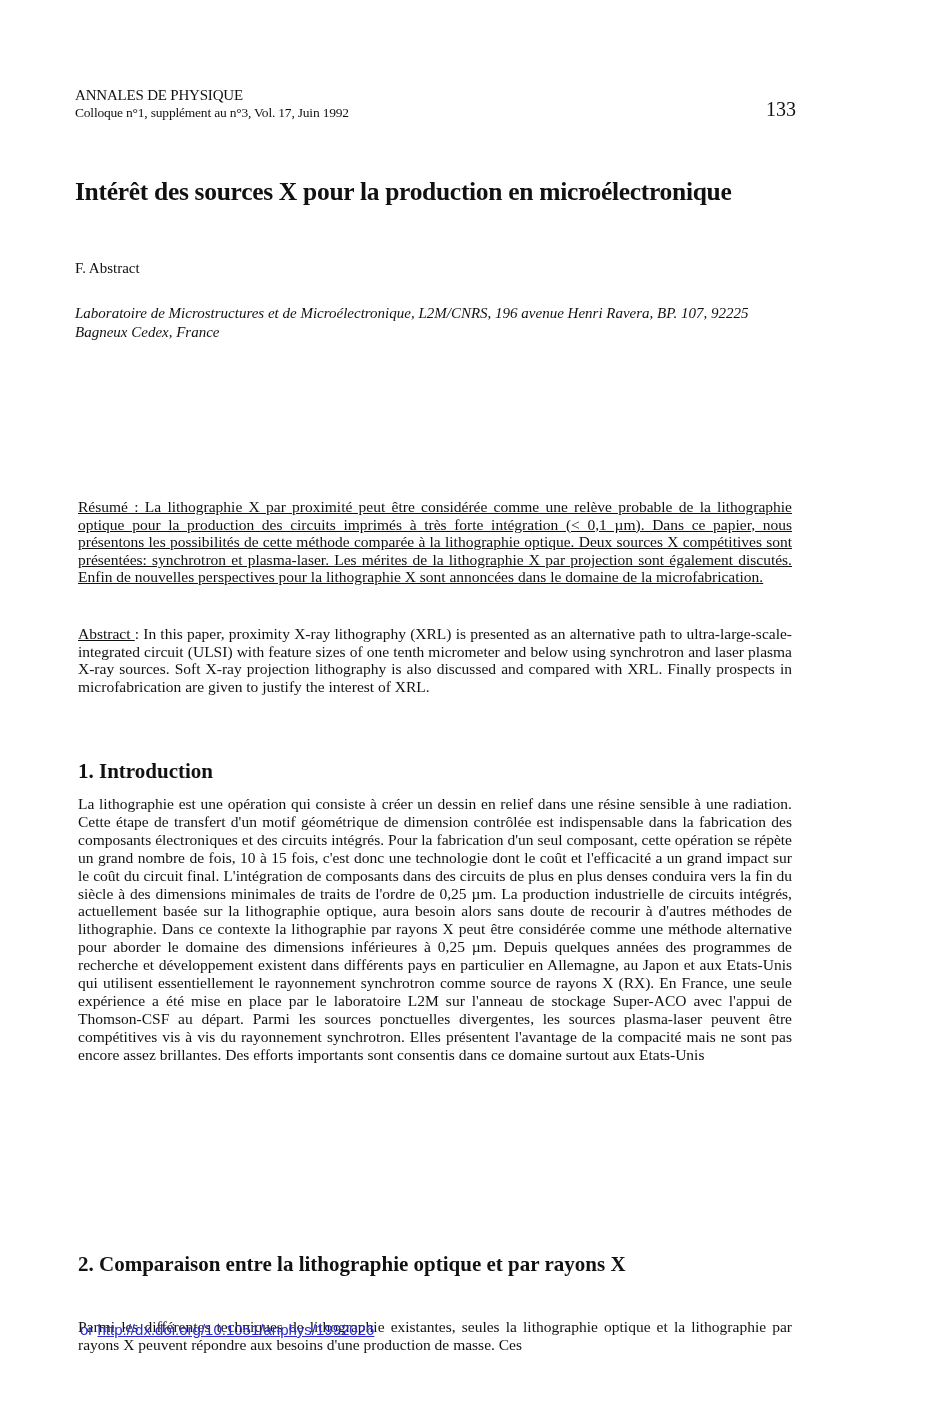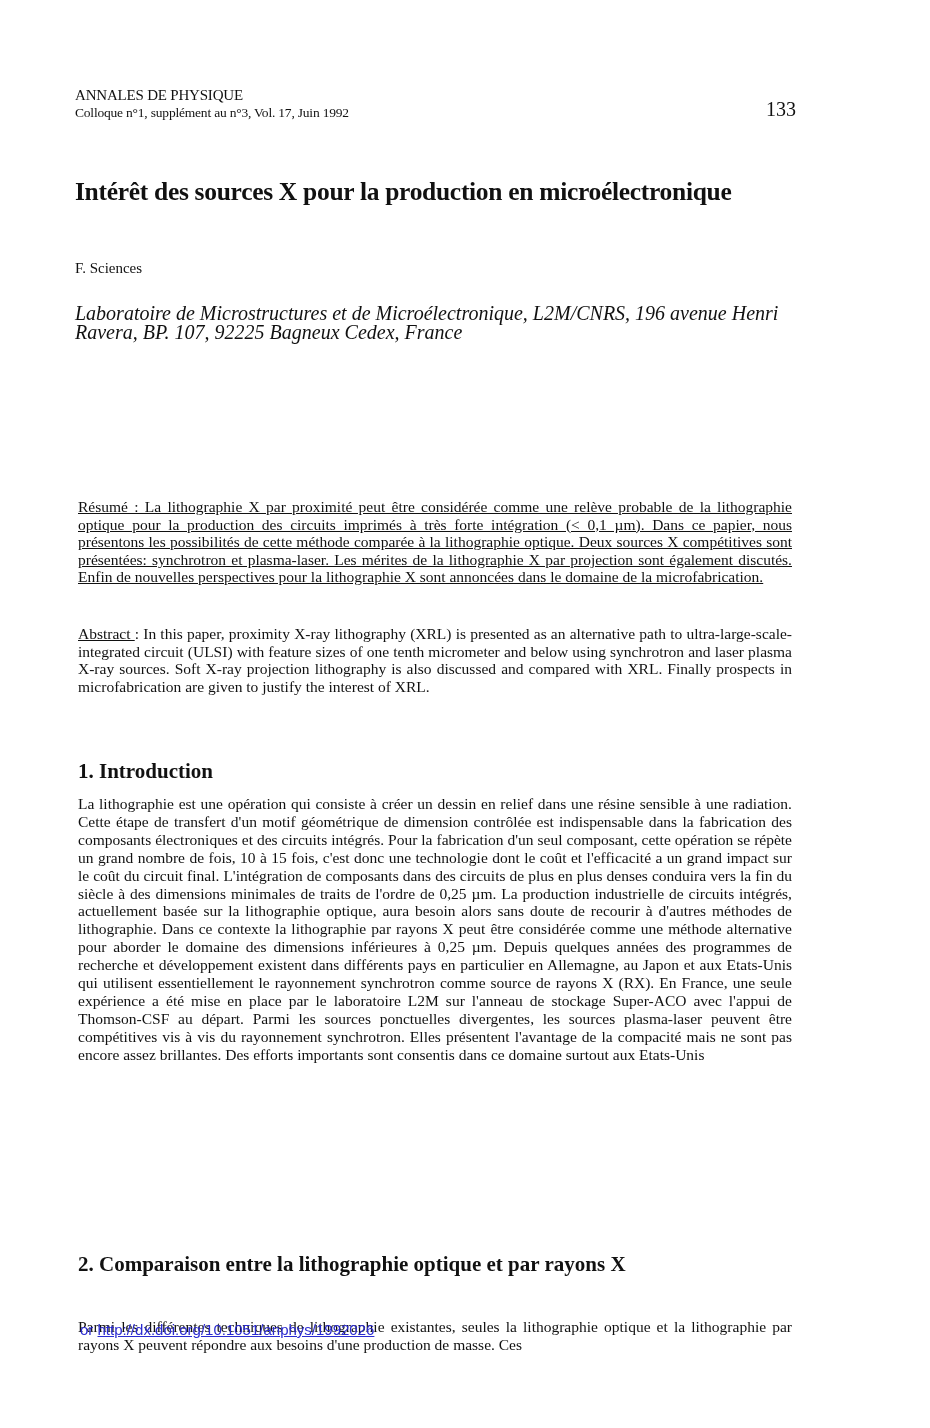--- a/index.html
+++ b/index.html
@@ -4,21 +4,21 @@
   <style>
     html, body { margin: 0; padding: 0; background: #ffffff; }
     body { width: 930px; height: 1428px; position: relative; overflow: hidden;
            font-family: "Liberation Serif", "DejaVu Serif", serif; color: #111; }
     .abs { position: absolute; }
     .journal { left: 75px; top: 86px; font-size: 15px; line-height: 18px; letter-spacing: -0.2px; }
     .journal .l2 { font-size: 13.5px; text-align: center; }
     .pageno { left: 766px; top: 98px; font-size: 20px; }
     .title { left: 75px; top: 177px; width: 760px; font-size: 25.5px; font-weight: bold; letter-spacing: -0.3px; }
     .author { left: 75px; top: 260px; font-size: 15px; }
-    .affil { left: 75px; top: 304px; width: 720px; font-size: 20px; font-style: italic; line-height: 19px; font-family: Liberation Serif, serif; }
+    .affil { left: 75px; top: 304px; width: 720px; font-size: 15px; font-style: italic; line-height: 19px; font-family: Liberation Serif, serif; }
     .para { left: 78px; width: 714px; font-size: 15.5px; line-height: 17.6px; text-align: justify; }
     .para .lbl { text-decoration: underline; }
     .abstract-fr { top: 498px; text-decoration: underline; }
     .abstract-en { top: 625px; }
     .h { left: 78px; font-size: 21px; font-weight: bold; }
     .h1 { top: 759px; }
     .p1 { top: 795px; line-height: 17.9px; }
     .h2 { top: 1214px; margin-top: 38px; }
     .p2 { top: 1318px; line-height: 17.6px; }
     .footer { left: 75px; top: 1320px; font-family: "Liberation Sans", "DejaVu Sans", sans-serif;
@@ -29,21 +29,21 @@
 </head>
 <body>
 
 <div class="abs journal">
   <div>ANNALES DE PHYSIQUE</div>
   <div class="l2">Colloque n°1, supplément au n°3, Vol. 17, Juin 1992</div>
 </div>
 <div class="abs pageno">133</div>
 
 <div class="abs title">Intérêt des sources X pour la production en microélectronique</div>
-<div class="abs author">F. Sciences</div>
+<div class="abs author">F. Abstract</div>
 <div class="abs affil">Laboratoire de Microstructures et de Microélectronique, L2M/CNRS, 196 avenue Henri Ravera, BP. 107, 92225 Bagneux Cedex, France</div>
 
 <div class="abs para abstract-fr">
   <span class="lbl">Résumé</span><span> : La lithographie X par proximité peut être considérée comme une relève probable de la lithographie optique pour la production des circuits imprimés à très forte intégration (&lt; 0,1 µm). Dans ce papier, nous présentons les possibilités de cette méthode comparée à la lithographie optique. Deux sources X compétitives sont présentées: synchrotron et plasma-laser. Les mérites de la lithographie X par projection sont également discutés. Enfin de nouvelles perspectives pour la lithographie X sont annoncées dans le domaine de la microfabrication.</span>
 </div>
 <div class="abs para abstract-en">
   <span class="lbl">Abstract </span><span>: In this paper, proximity X-ray lithography (XRL) is presented as an alternative path to ultra-large-scale-integrated circuit (ULSI) with feature sizes of one tenth micrometer and below using synchrotron and laser plasma X-ray sources. Soft X-ray projection lithography is also discussed and compared with XRL. Finally prospects in microfabrication are given to justify the interest of XRL.</span>
 </div>
 
 <div class="abs h h1">1. Introduction</div>

